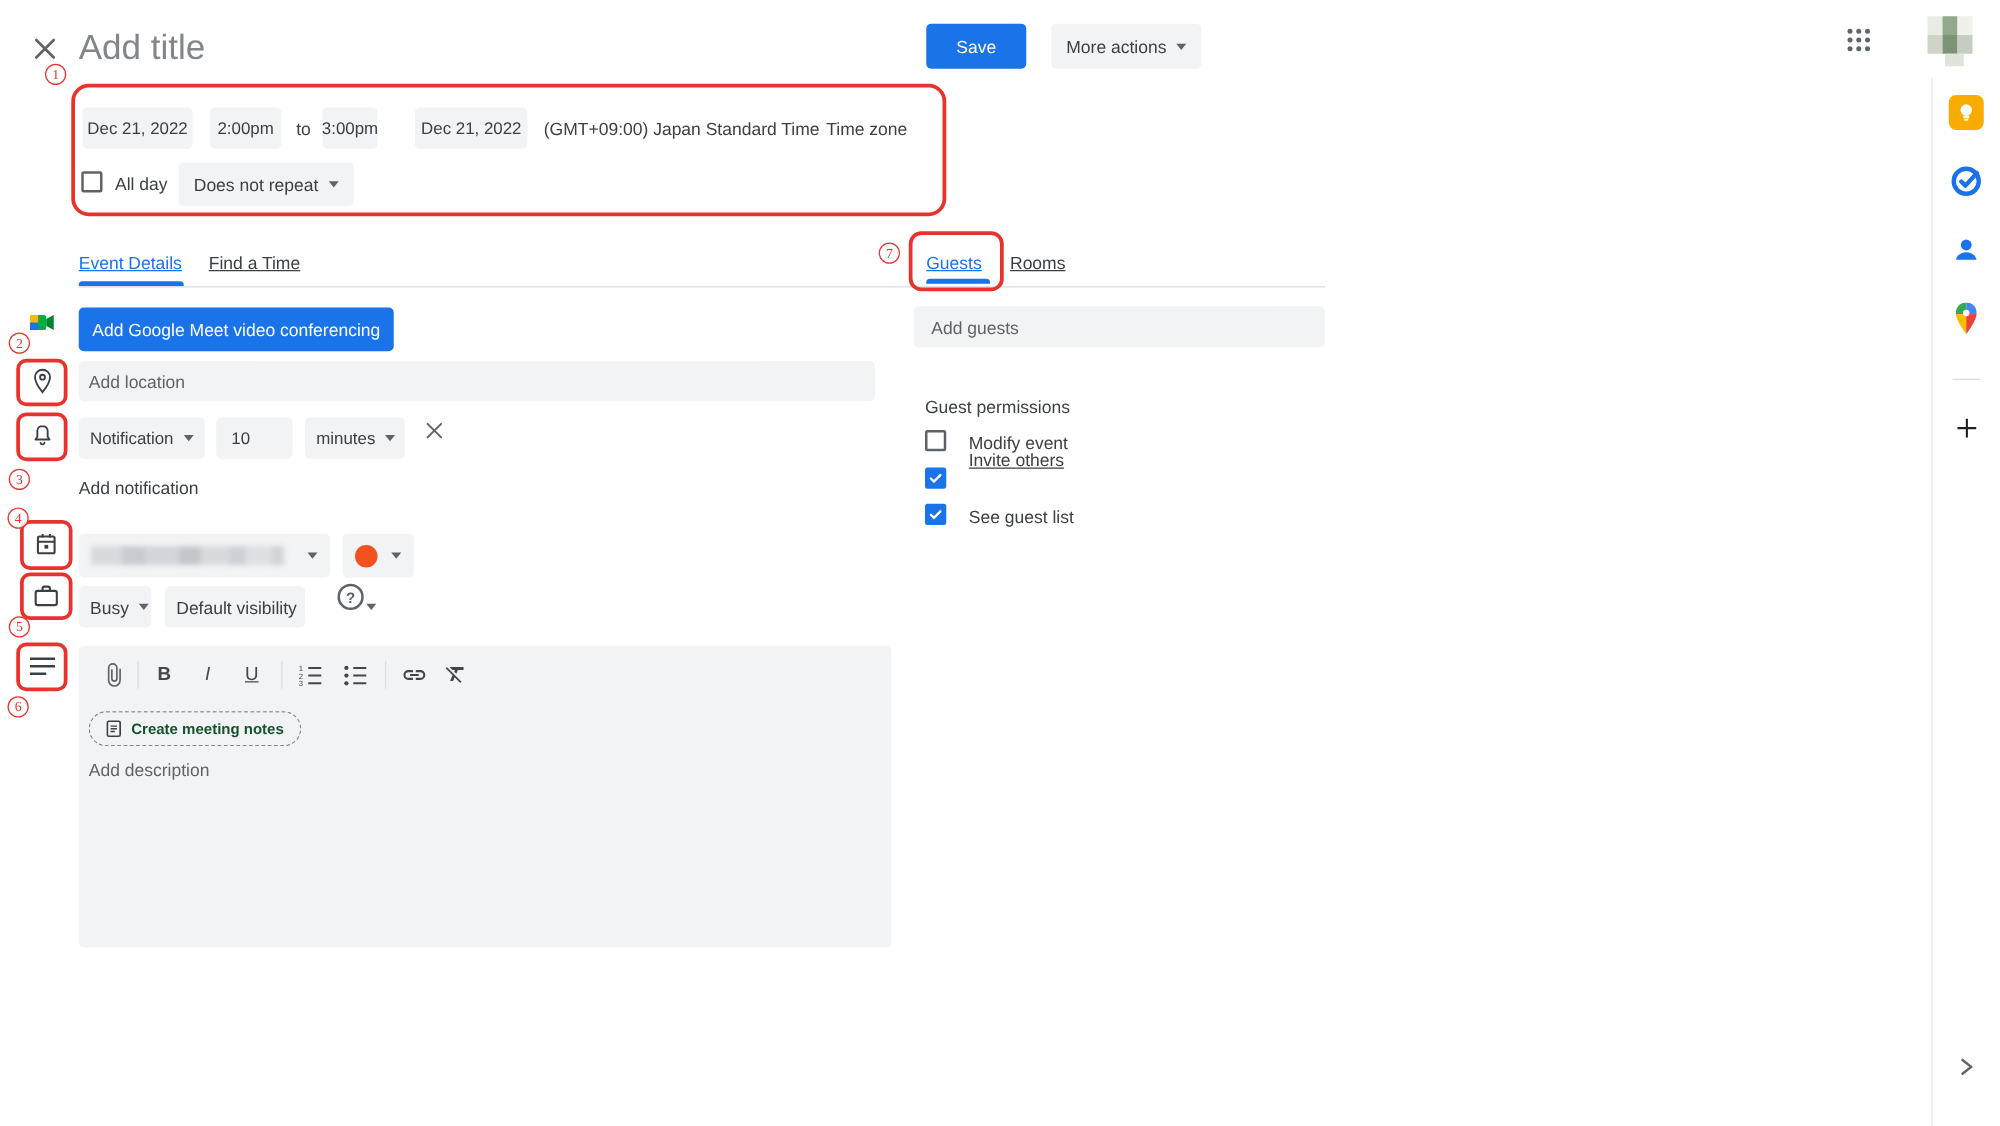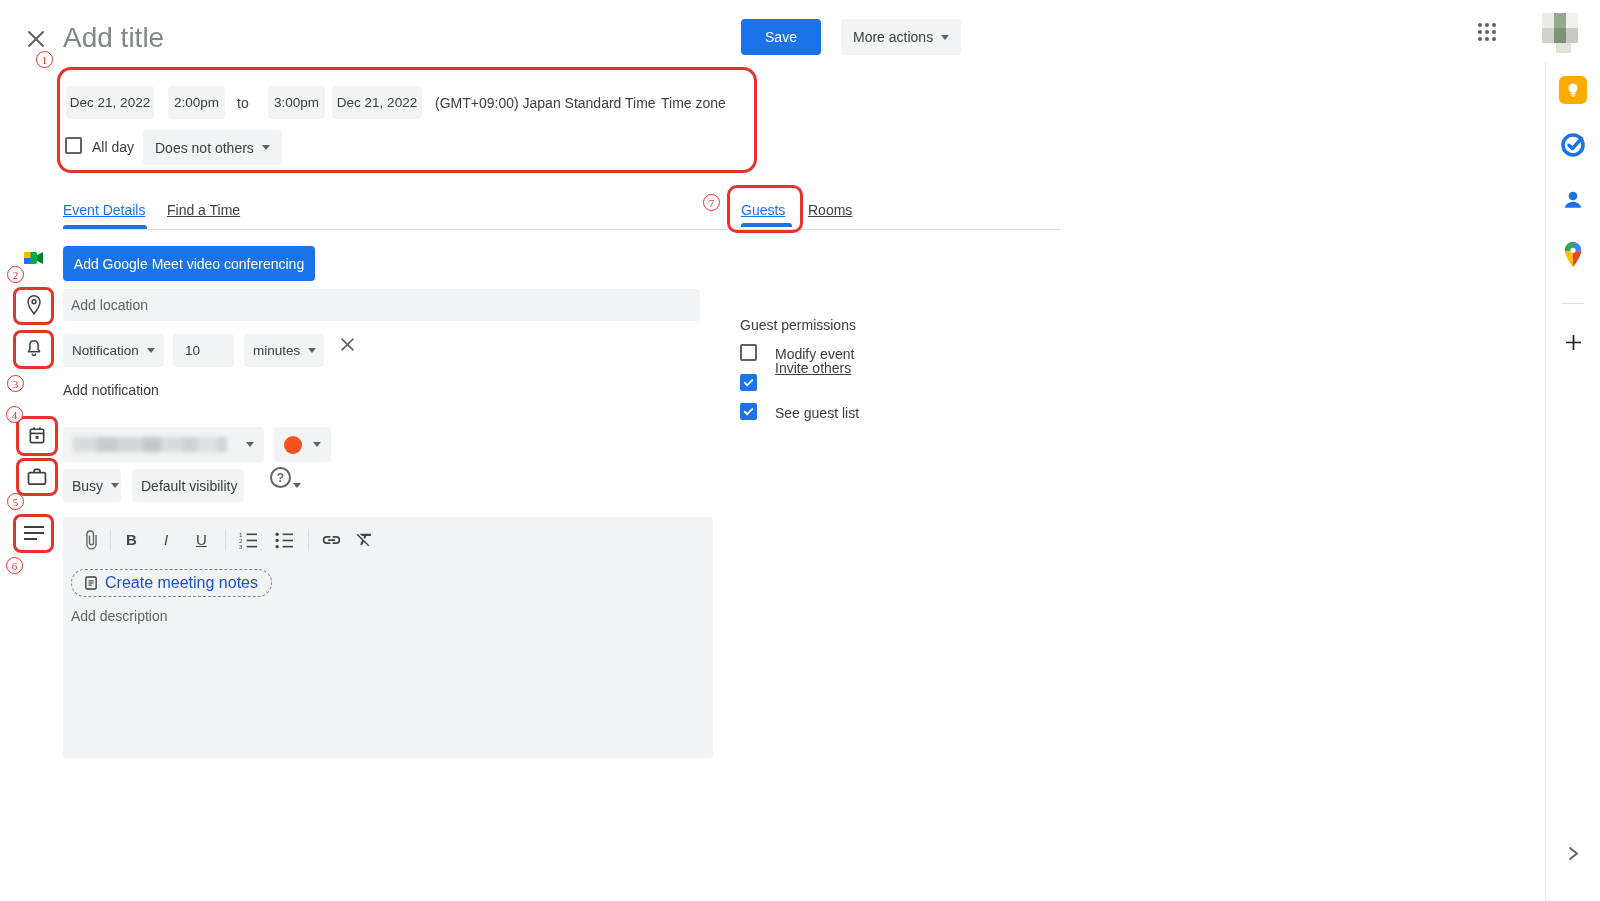--- a/index.html
+++ b/index.html
@@ -68,31 +68,31 @@
     <div class="abs" style="left:24px;top:15px;width:12px;height:15px;background:#c5cdc0;"></div>
     <div class="abs" style="left:14px;top:30px;width:15px;height:10px;background:#dfe3db;"></div>
   </div>
 
   <div class="abs ann" style="left:36px;top:51px;">1</div>
   <div class="abs rbox" style="left:57px;top:67px;width:700px;height:106px;border-radius:14px;"></div>
 
   <div class="abs btn-gray center" style="left:66px;top:86px;width:88px;height:33px;">Dec 21, 2022</div>
   <div class="abs btn-gray center" style="left:168px;top:86px;width:57px;height:33px;">2:00pm</div>
   <div class="abs plain" style="left:237px;top:95px;">to</div>
-  <div class="abs btn-gray center" style="left:268px;top:86px;width:57px;height:33px;">3:00pm</div>
+  <div class="abs btn-gray center" style="left:258px;top:86px;width:44px;height:33px;">3:00pm</div>
   <div class="abs btn-gray center" style="left:332px;top:86px;width:90px;height:33px;">Dec 21, 2022</div>
   <div class="abs plain" style="left:435px;top:95px;">(GMT+09:00) Japan Standard Time</div>
   <div class="abs plain" style="left:661px;top:95px;cursor:pointer;">Time zone</div>
 
   <div class="abs cb" style="left:65px;top:137px;">
     
   </div>
   <div class="abs plain" style="left:92px;top:139px;">All day</div>
   <div class="abs btn-gray" style="left:143px;top:130px;height:35px;padding:0 12px;font-size:14px;">
-    <span>Does not others</span>
+    <span>Does not repeat</span>
     <span class="arrow-down"></span>
   </div>
 
   <div class="abs tab" style="left:63px;top:202px;color:var(--accent);cursor:pointer;">Event Details</div>
   <div class="abs tab" style="left:167px;top:202px;color:#3c4043;cursor:pointer;">Find a Time</div>
   <div class="abs" style="left:63px;top:225px;width:84px;height:4px;background:var(--accent);border-radius:3px 3px 0 0;"></div>
   <div class="abs" style="left:63px;top:229px;width:997px;height:1px;background:#dadce0;"></div>
 
   <div class="abs ann" style="left:703px;top:194px;">7</div>
   <div class="abs rbox" style="left:727px;top:185px;width:76px;height:48px;"></div>
@@ -249,25 +249,28 @@
 
     <div class="abs" style="left:8px;top:52px;height:26px;border:1px dashed #80868b;border-radius:14px;display:flex;align-items:center;padding:0 13px;cursor:pointer;background:transparent;">
       <span style="margin-right:8px;display:flex;">
         <svg width="12" height="14" viewBox="0 0 14 16">
             <rect x="1" y="1" width="12" height="14" rx="1.5" fill="none" stroke="#3c4043" stroke-width="1.6"></rect>
             <line x1="4" y1="5.5" x2="10" y2="5.5" stroke="#3c4043" stroke-width="1.3"></line>
             <line x1="4" y1="8" x2="10" y2="8" stroke="#3c4043" stroke-width="1.3"></line>
             <line x1="4" y1="10.5" x2="8" y2="10.5" stroke="#3c4043" stroke-width="1.3"></line>
           </svg>
       </span>
-      <span style="font-size:16px;font-weight:400;color:#1d4ed8;white-space:nowrap;">Create meeting notes</span>
+      <span style="font-size:12px;font-weight:700;color:#14532d;white-space:nowrap;">Create meeting notes</span>
     </div>
     <div class="abs field-text" style="left:8px;top:91px;">Add description</div>
   </div>
 
+  <div class="abs btn-gray" style="left:731px;top:245px;width:329px;height:33px;padding:0 14px;border-radius:4px;">
+    <span class="field-text">Add guests</span>
+  </div>
   <div class="abs plain" style="left:740px;top:317px;">Guest permissions</div>
 
   <div class="abs cb" style="left:740px;top:344px;">
     
   </div>
   <div class="abs plain" style="left:775px;top:346px;">Modify event</div>
 
   <div class="abs cb checked" style="left:740px;top:374px;">
     <svg width="13" height="13" viewBox="0 0 24 24">
         <path d="M5 12.5l4.5 4.5L19 7.5" stroke="#fff" stroke-width="3.4" fill="none" stroke-linecap="round"></path>

